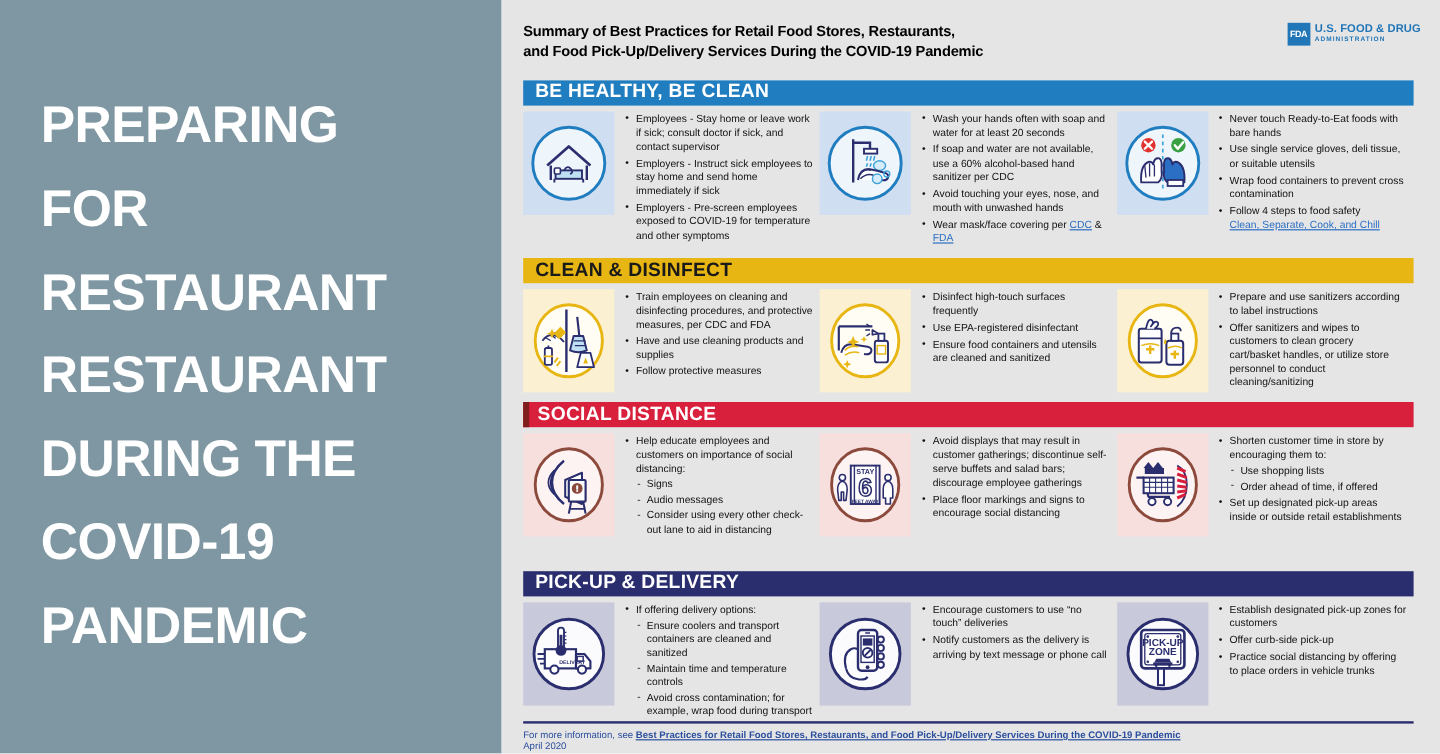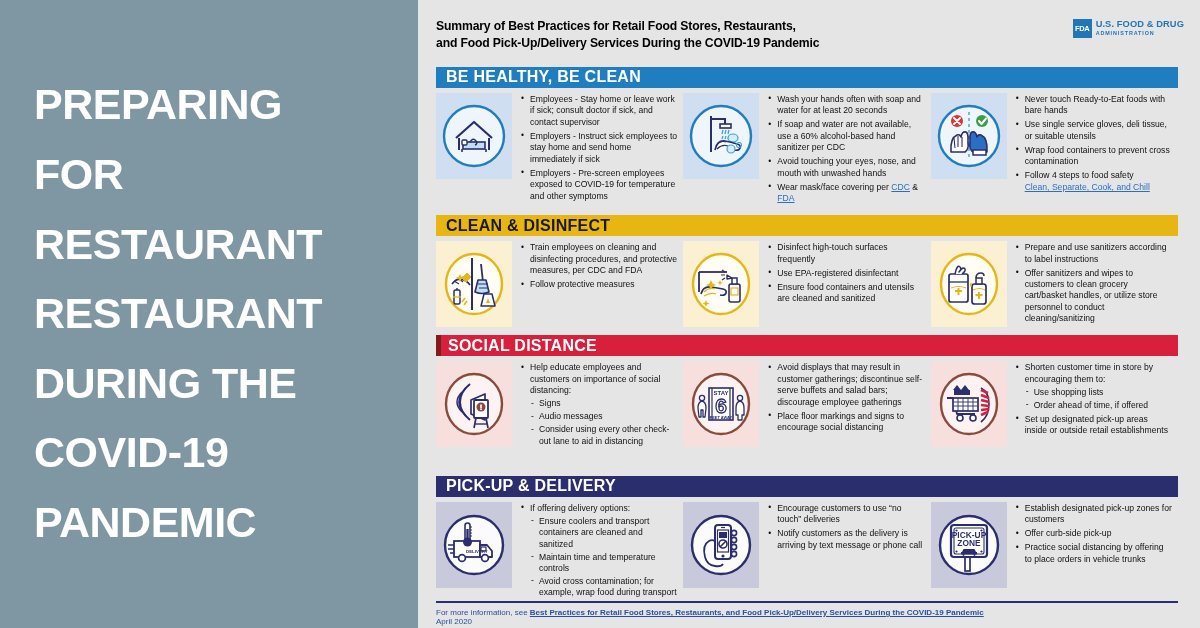--- a/index.html
+++ b/index.html
@@ -243,20 +243,21 @@
                 <path d="M38 30 l8 0 l3 12 q-7 3 -14 0 z" fill="#bfe0f2" stroke="#2b2e6e" stroke-width="1.6" stroke-linejoin="round"></path>
                 <path d="M38 34 l10 0 M39 38 l9 0" stroke="#2b2e6e" stroke-width="1"></path>
                 <path d="M44 44 l8 0 l3 12 l-14 0 z" fill="#fff" stroke="#2b2e6e" stroke-width="1.5" stroke-linejoin="round"></path>
                 <path d="M48 48 l2 5 l-4 0 z" fill="#e8b612"></path>
                 <path d="M20 24 l1.5 3 l3 1 l-3 1 l-1.5 3 l-1.5 -3 l-3 -1 l3 -1 z" fill="#e8b612"></path>
               </svg>
             </div>
             <div class="bullets">
               <ul class="bl">
                 <li>Train employees on cleaning and disinfecting procedures, and protective measures, per CDC and FDA</li>
+                <li>Have and use cleaning products and supplies</li>
                 <li>Follow protective measures</li>
               </ul>
             </div>
           </div>
 
           <div class="cell">
             <div class="iconbox ib-yellow">
               <svg width="68" height="68" viewBox="0 0 68 68">
                 <ellipse cx="34" cy="34" rx="28" ry="30" fill="#fffdf4" stroke="#e8b612" stroke-width="2.4"></ellipse>
                 <path d="M12 22 L12 42" stroke="#2b2e6e" stroke-width="1.8"></path>

